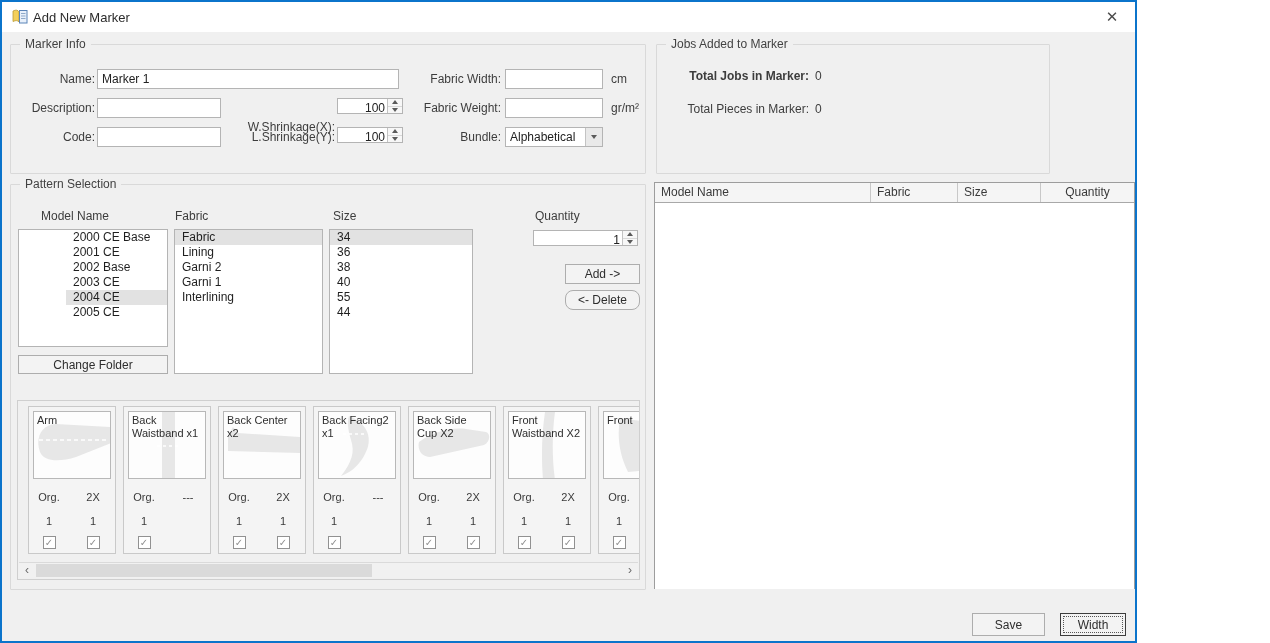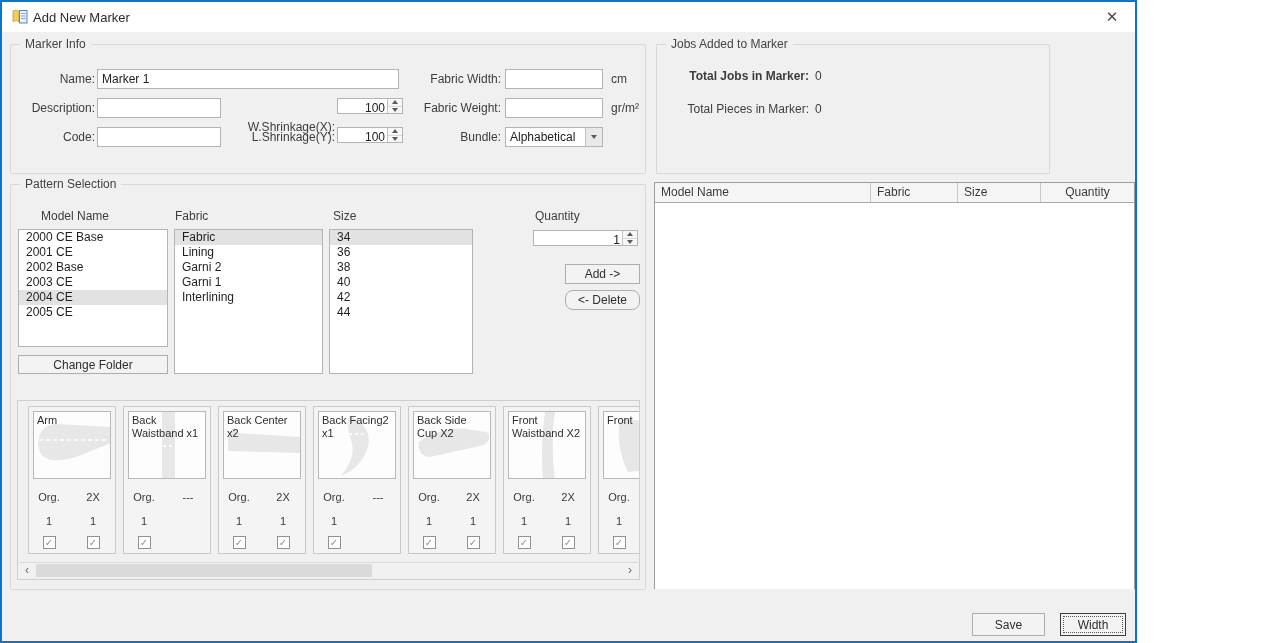--- a/index.html
+++ b/index.html
@@ -138,21 +138,21 @@
   </div>
 
   <div class="gb" style="left:8px; top:182px; width:636px; height:406px;">
     <span class="gb-label">Pattern Selection</span>
 
     <div class="lbl" style="left:30px; top:24px;">Model Name</div>
     <div class="lbl" style="left:164px; top:24px;">Fabric</div>
     <div class="lbl" style="left:322px; top:24px;">Size</div>
     <div class="lbl" style="left:524px; top:24px;">Quantity</div>
 
-    <div class="list" style="left:7px; top:44px; width:150px; height:118px;">
+    <div class="list" style="left:7px; top:44px; width:150px; height:118px;padding-left:47px;">
       <div class="li">2000 CE Base</div>
       <div class="li">2001 CE</div>
       <div class="li">2002 Base</div>
       <div class="li">2003 CE</div>
       <div class="li sel">2004 CE</div>
       <div class="li">2005 CE</div>
     </div>
 
     <div class="btn" style="left:7px; top:170px; width:150px; height:19px;">Change Folder</div>
 
@@ -162,21 +162,21 @@
       <div class="li">Garni 2</div>
       <div class="li">Garni 1</div>
       <div class="li">Interlining</div>
     </div>
 
     <div class="list" style="left:318px; top:44px; width:144px; height:145px;">
       <div class="li sel">34</div>
       <div class="li">36</div>
       <div class="li">38</div>
       <div class="li">40</div>
-      <div class="li">42</div>
+      <div class="li">55</div>
       <div class="li">44</div>
     </div>
 
     <div class="spin" style="left:522px; top:45px; width:105px;">
       <div class="val">1</div>
       <div class="arrows">
         <div class="ar">
             <span class="tri-up"></span>
           </div>
         <div class="ar">

